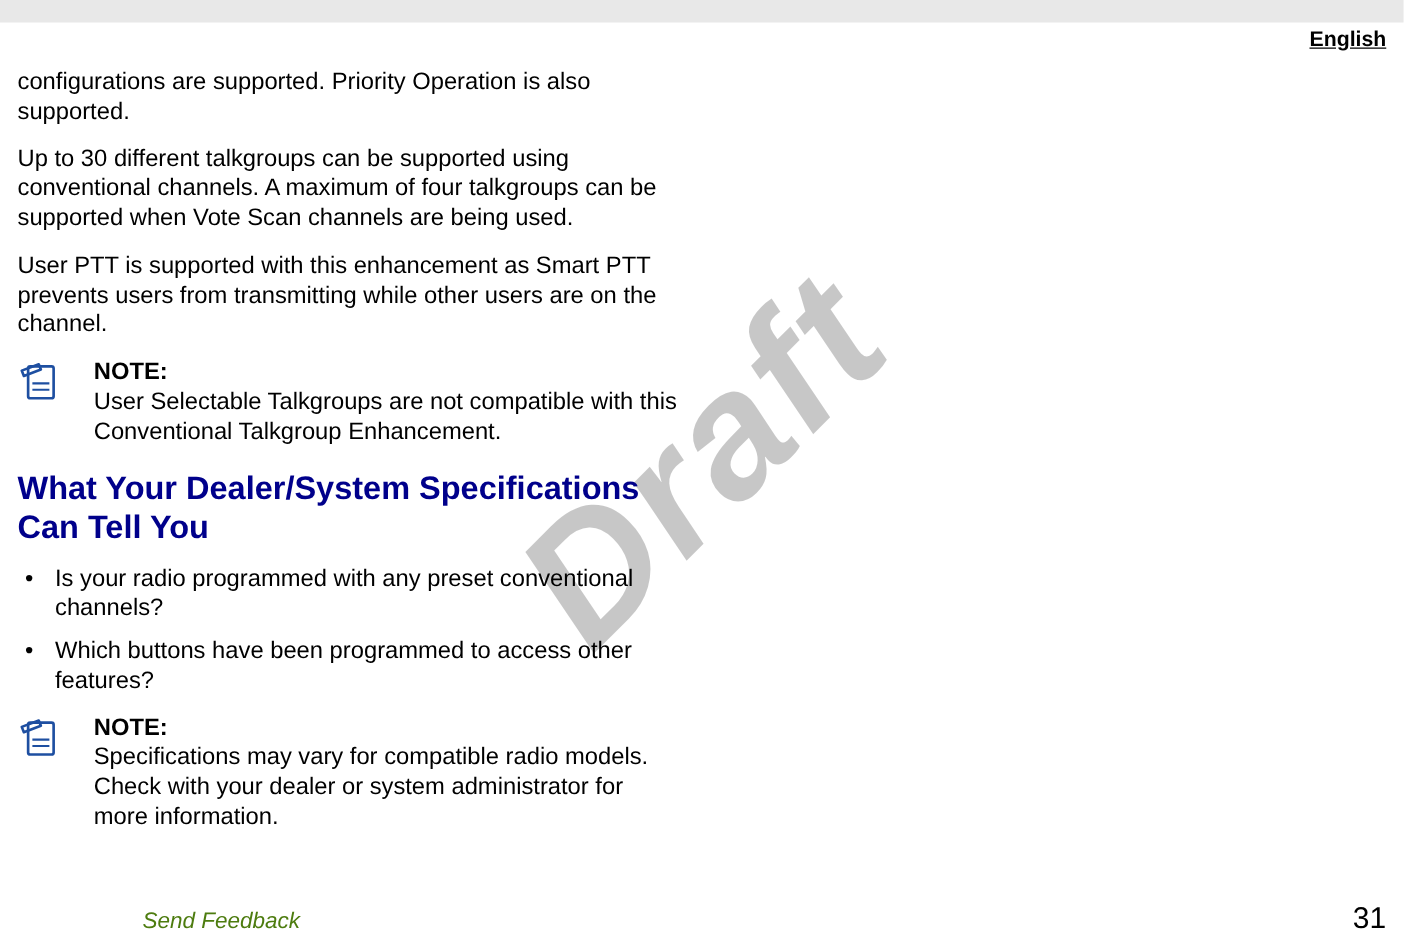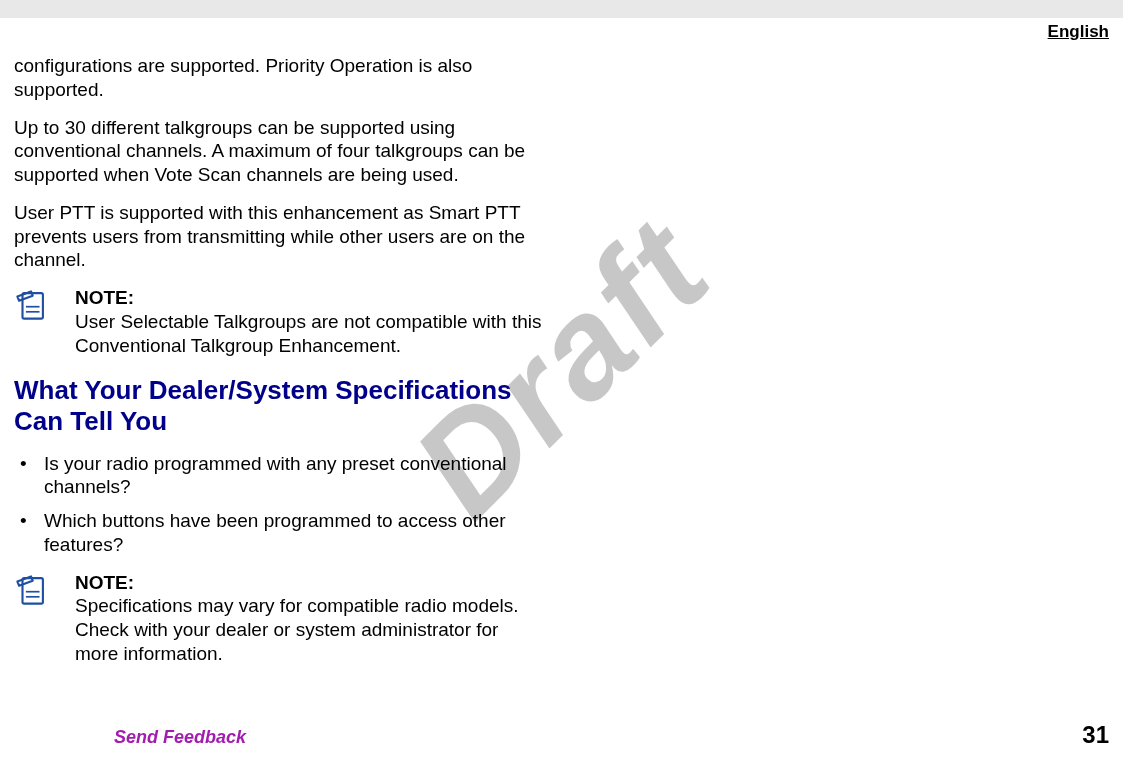--- a/index.html
+++ b/index.html
@@ -102,31 +102,30 @@
   .footer {
     position: absolute;
     left: 14px;
     right: 14px;
     bottom: 12px;
     display: flex;
     justify-content: space-between;
     align-items: baseline;
   }
   .send-feedback {
-    color: #a21caf;
+    color: #4d7c0f;
     font-style: italic;
     font-size: 18px;
     text-decoration: none;
     cursor: pointer;
     padding-left: 100px;
-    font-weight: bold;
   }
   .page-number {
     font-size: 24px;
-    font-weight: bold;
+    font-weight: normal;
   }
 </style>
 </head>
 <body>
 
 <div class="topbar"></div>
 
 <div class="language-label">English</div>
 
 <div class="watermark">Draft</div>

